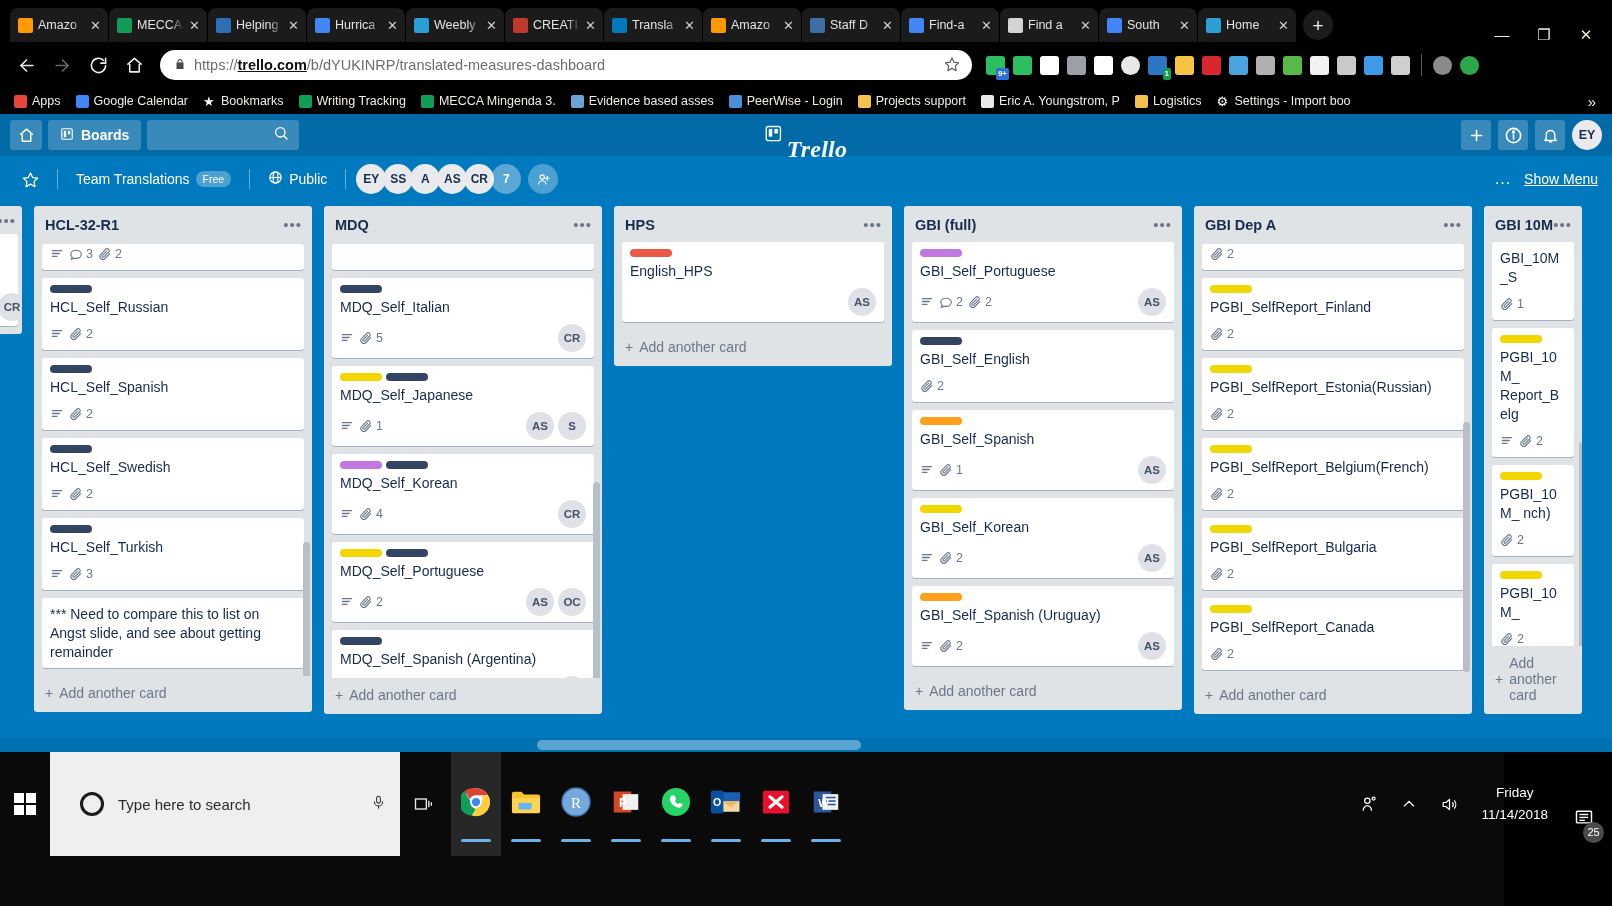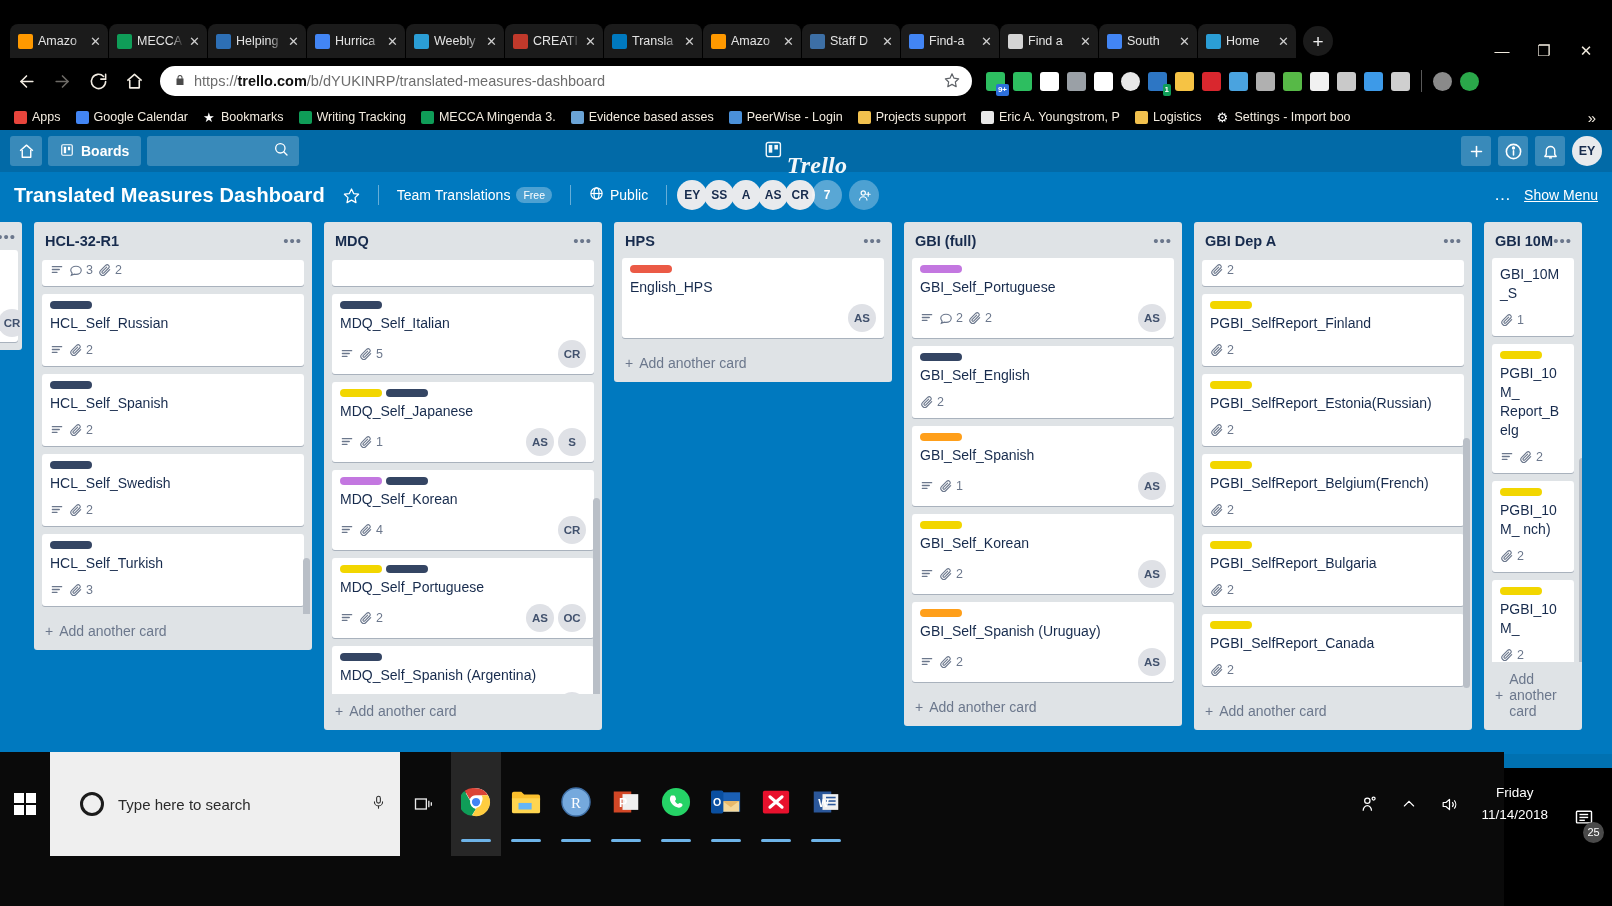--- a/index.html
+++ b/index.html
@@ -4,21 +4,21 @@
 <style>
   * { box-sizing: border-box; margin:0; padding:0; }
   html, body { width:1612px; height:906px; overflow:hidden; }
   body {
     font-family: "Liberation Sans", sans-serif;
     background:#000;
     -webkit-font-smoothing: antialiased;
   }
 
   
-  #chrome-window { position:absolute; left:0; top:16px; width:1612px; height:884px; overflow:hidden; }
+  #chrome-window { position:absolute; left:0; top:0; width:1612px; height:884px; overflow:hidden; }
   .chrome-bg {
     position:absolute; inset:0;
     background:
       radial-gradient(ellipse 60% 40% at 12% 10%, #8a6a44 0%, rgba(138,106,68,0) 60%),
       radial-gradient(ellipse 50% 50% at 85% 6%, #b89a70 0%, rgba(184,154,112,0) 55%),
       linear-gradient(170deg,#7a5c3a 0%, #5c3020 22%, #4a2016 45%, #56251a 70%, #3d1710 100%);
   }
   .chrome-bg::after {
     content:""; position:absolute; inset:0;
     background:repeating-linear-gradient(97deg, rgba(0,0,0,0.10) 0 2px, rgba(255,255,255,0.035) 2px 5px, rgba(0,0,0,0.06) 5px 9px);
@@ -56,21 +56,21 @@
 
   
   .toolbar { height:46px; display:flex; align-items:center; gap:4px; padding:0 10px; }
   .navbtn { width:32px; height:32px; display:flex; align-items:center; justify-content:center; color:#f2ece2; }
   .omnibox {
     flex:0 0 812px; height:30px; background:#fff; border-radius:15px;
     display:flex; align-items:center; padding:0 12px 0 14px; gap:8px; margin-left:6px;
   }
   .omnibox .lock { color:#4a4a4a; font-size:12px; }
   .omnibox .url { flex:1; font-size:14.5px; color:#6d6d6d; white-space:nowrap; overflow:hidden; }
-  .omnibox .url b { color:#111; font-weight:700; }
+  .omnibox .url b { color:#111; font-weight:700;text-decoration:underline; }
   .omnibox .star { color:#5f6368; font-size:15px; }
   .extbar { display:flex; align-items:center; gap:8px; margin-left:10px; }
   .ext { width:19px; height:19px; border-radius:3px; position:relative; flex:0 0 19px; }
   .extbar .sep { width:1px; height:22px; background:rgba(255,255,255,.35); margin:0 3px; }
 
   
   .bookmarks { height:26px; display:flex; align-items:center; gap:3px; padding:0 8px; color:#f3ece0; font-size:12.5px; white-space:nowrap; }
   .bm { display:flex; align-items:center; gap:5px; padding:2px 6px; }
   .bm .bicon { width:13px; height:13px; flex:0 0 13px; border-radius:2px; }
   .bm span.lbl { overflow:hidden; max-width:160px; text-overflow:clip; white-space:nowrap; }
@@ -399,21 +399,20 @@
           <svg width="17" height="17" viewBox="0 0 24 24" fill="none" stroke="currentColor" stroke-width="2" stroke-linejoin="round">
               <path d="M18 16V11a6 6 0 0 0-12 0v5l-2 3h16z"></path>
               <path d="M10 21h4"></path>
             </svg>
         </div>
         <div class="tr-avatar">EY</div>
       </div>
     </div>
 
     <div class="tr-headerbar">
-      <div class="board-title">Translated Measures Dashboard</div>
       <div class="hdr-item">
         <svg width="17" height="17" viewBox="0 0 24 24" fill="none" stroke="#fff" stroke-width="1.8" stroke-linejoin="round">
             <polygon points="12 2.8 15 9.3 22 10.2 17 15 18.3 22 12 18.6 5.7 22 7 15 2 10.2 9 9.3"></polygon>
           </svg>
       </div>
       <div class="hdr-sep"></div>
       <div class="hdr-item">
         <span>Team Translations</span>
         <span class="pill-free">Free</span>
       </div>
@@ -594,20 +593,23 @@
                 <div class="badge">
                   <span>
                     <svg width="14" height="14" viewBox="0 0 24 24" fill="none" stroke="#6b778c" stroke-width="1.9" stroke-linecap="round">
                       <path d="M20 11.5l-8.2 8.2a5 5 0 0 1-7.1-7.1l8.8-8.8a3.4 3.4 0 0 1 4.8 4.8l-8.7 8.7a1.8 1.8 0 0 1-2.5-2.5l7.8-7.8"></path>
                     </svg>
                   </span>
                   <span>3</span>
                 </div>
               </div>
             </div>
+            <div class="card">
+              <div class="card-title">*** Need to compare this to list on Angst slide, and see about getting remainder</div>
+            </div>
             <div class="vscroll" style="top: 300px; height: 160px; right: 2px;"></div>
           </div>
           <div class="add-card">
             <span>+</span>
             <span>Add another card</span>
           </div>
         </div>
         <div class="list">
           <div class="list-header">
             <span class="list-title">MDQ</span>

